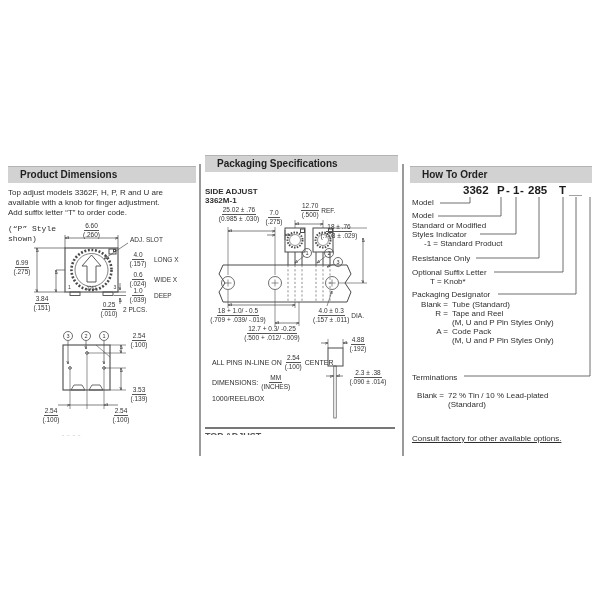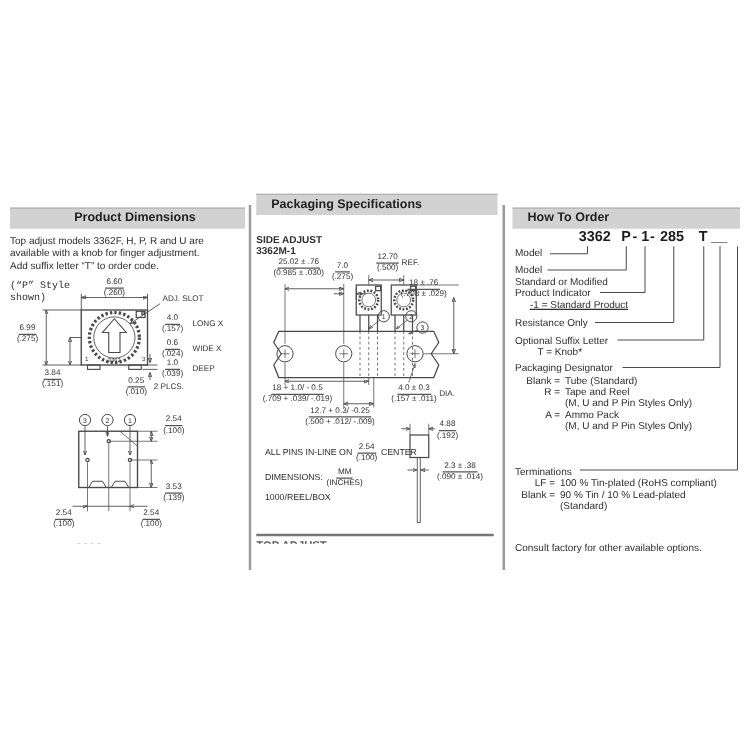--- a/index.html
+++ b/index.html
@@ -41,21 +41,21 @@
 </style>
 </head>
 <body>
 
 <div id="page">
 
   <div class="vdiv" style="left:199px;top:164px;height:292px;"></div>
   <div class="vdiv" style="left:402px;top:164px;height:292px;"></div>
 
   <div class="abs">
-    <div class="hdrbar" style="left:8px;top:166px;width:188px;text-align:center;">
+    <div class="hdrbar" style="left:8px;top:166px;width:188px;">
       <span>Product Dimensions</span>
     </div>
     <div class="txt prewrap" style="left:8px;top:188px;width:190px;">Top adjust models 3362F, H, P, R and U are
 available with a knob for finger adjustment.
 Add suffix letter “T” to order code.</div>
     <div class="txt prewrap" style="left:8px;top:224px;width:60px;font-family:Liberation Mono, monospace;">(“P” Style
 shown)</div>
 
     <div class="draw" style="left:8px;top:222px;width:190px;height:104px;">
       <svg width="190" height="104" viewBox="0 0 190 104">
@@ -381,59 +381,55 @@
       <path d="M70,51 H106 V14" stroke-width="0.8"></path>
       <path d="M66,75 H129 V14" stroke-width="0.8"></path>
       <path d="M84,89 H153 V14" stroke-width="0.8"></path>
       <path d="M88,111 H166 V14" stroke-width="0.8"></path>
       <path d="M54,193 H180 V14" stroke-width="0.8"></path>
     </svg>
 
     <div class="c3row" style="left:412px;top:198px;">Model</div>
     <div class="c3row" style="left:412px;top:211px;">Model</div>
     <div class="c3row" style="left:412px;top:221px;">Standard or Modified</div>
-    <div class="c3row" style="left:412px;top:230px;">Product Indicator</div>
-    <div class="c3row" style="left:424px;top:239px;text-decoration:underline;">-1 =  Standard Product</div>
+    <div class="c3row" style="left:412px;top:230px;">Styles Indicator</div>
+    <div class="c3row" style="left:424px;top:239px;">-1 =  Standard Product</div>
     <div class="c3row" style="left:412px;top:254px;">Resistance Only</div>
     <div class="c3row" style="left:412px;top:268px;">Optional Suffix Letter</div>
     <div class="c3row" style="left:430px;top:277px;">T =  Knob*</div>
     <div class="c3row" style="left:412px;top:290px;">Packaging Designator</div>
 
     <div class="kv" style="left:416px;top:300px;">
       <span class="k">Blank =</span>
         <span class="v">Tube (Standard)</span>
     </div>
     <div class="kv" style="left:416px;top:309px;">
       <span class="k">R =</span>
         <span class="v">Tape and Reel</span>
     </div>
     <div class="kv" style="left:416px;top:318px;">
       <span class="k"></span>
         <span class="v">(M, U and P Pin Styles Only)</span>
     </div>
     <div class="kv" style="left:416px;top:327px;">
       <span class="k">A =</span>
-        <span class="v">Ammo Pack</span>
+        <span class="v">Code Pack</span>
     </div>
     <div class="kv" style="left:416px;top:336px;">
       <span class="k"></span>
         <span class="v">(M, U and P Pin Styles Only)</span>
     </div>
 
 
     <div class="c3row" style="left:412px;top:373px;">Terminations</div>
-    <div class="kv" style="left:412px;top:382px;">
-      <span class="k">LF =</span>
-        <span class="v">100 % Tin-plated (RoHS compliant)</span>
-    </div>
     <div class="kv" style="left:412px;top:391px;">
       <span class="k">Blank =</span>
-        <span class="v">90 % Tin / 10 % Lead-plated</span>
+        <span class="v">72 % Tin / 10 % Lead-plated</span>
     </div>
     <div class="kv" style="left:412px;top:400px;">
       <span class="k"></span>
         <span class="v">(Standard)</span>
     </div>
 
-    <div class="c3row" style="left:412px;top:434px;">Consult factory for other available options.</div>
+    <div class="c3row" style="left:412px;top:434px;text-decoration:underline;">Consult factory for other available options.</div>
   </div>
 
 </div>
 
 </body></html>

